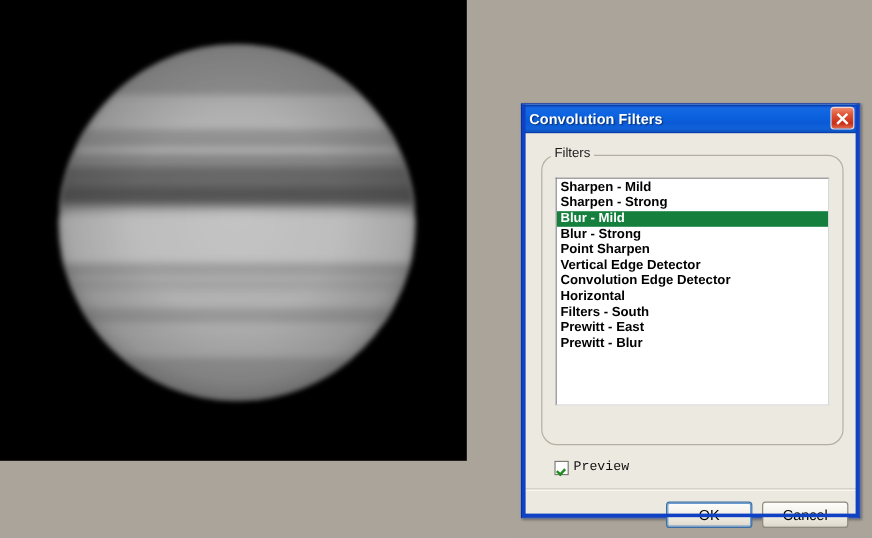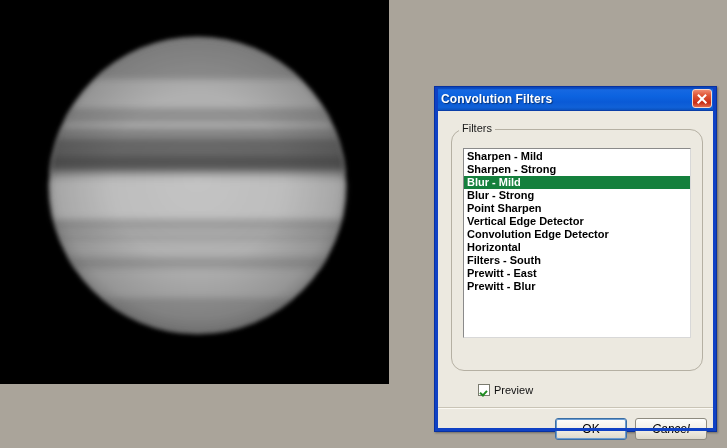--- a/index.html
+++ b/index.html
@@ -220,25 +220,26 @@
     font-weight: bold;
   }
   .list-item.selected {
     background: #15803d;
     color: #ffffff;
   }
 
   
   .checkbox-row {
     position: absolute;
-    left: 40px;
+    left: 24px;
     top: 272px;
     display: flex;
     align-items: flex-end;
     cursor: default;
+    font-family: Liberation Mono, monospace;
   }
   .checkbox-box {
     width: 12px;
     height: 12px;
     background: #ffffff;
     border: 1px solid #7b7b6f;
     box-sizing: border-box;
     position: relative;
     margin-right: 4px;
   }
@@ -283,21 +284,21 @@
     display: flex;
     align-items: center;
     justify-content: center;
     cursor: default;
   }
   .btn.default {
     border: 1px solid #3a6ea5;
     box-shadow: 0 0 0 1px #6a9bd0 inset;
   }
   #ok-button { left: 117px; top: 306px; }
-  #cancel-button { left: 197px; top: 306px; font-style: italic; }
+  #cancel-button { left: 197px; top: 306px; }
 </style>
 </head>
 <body>
 
 <div id="root">
 
   <div id="image-canvas">
     <div class="planet-wrap">
       <div class="planet-disc"></div>
       <div class="planet-bands">

